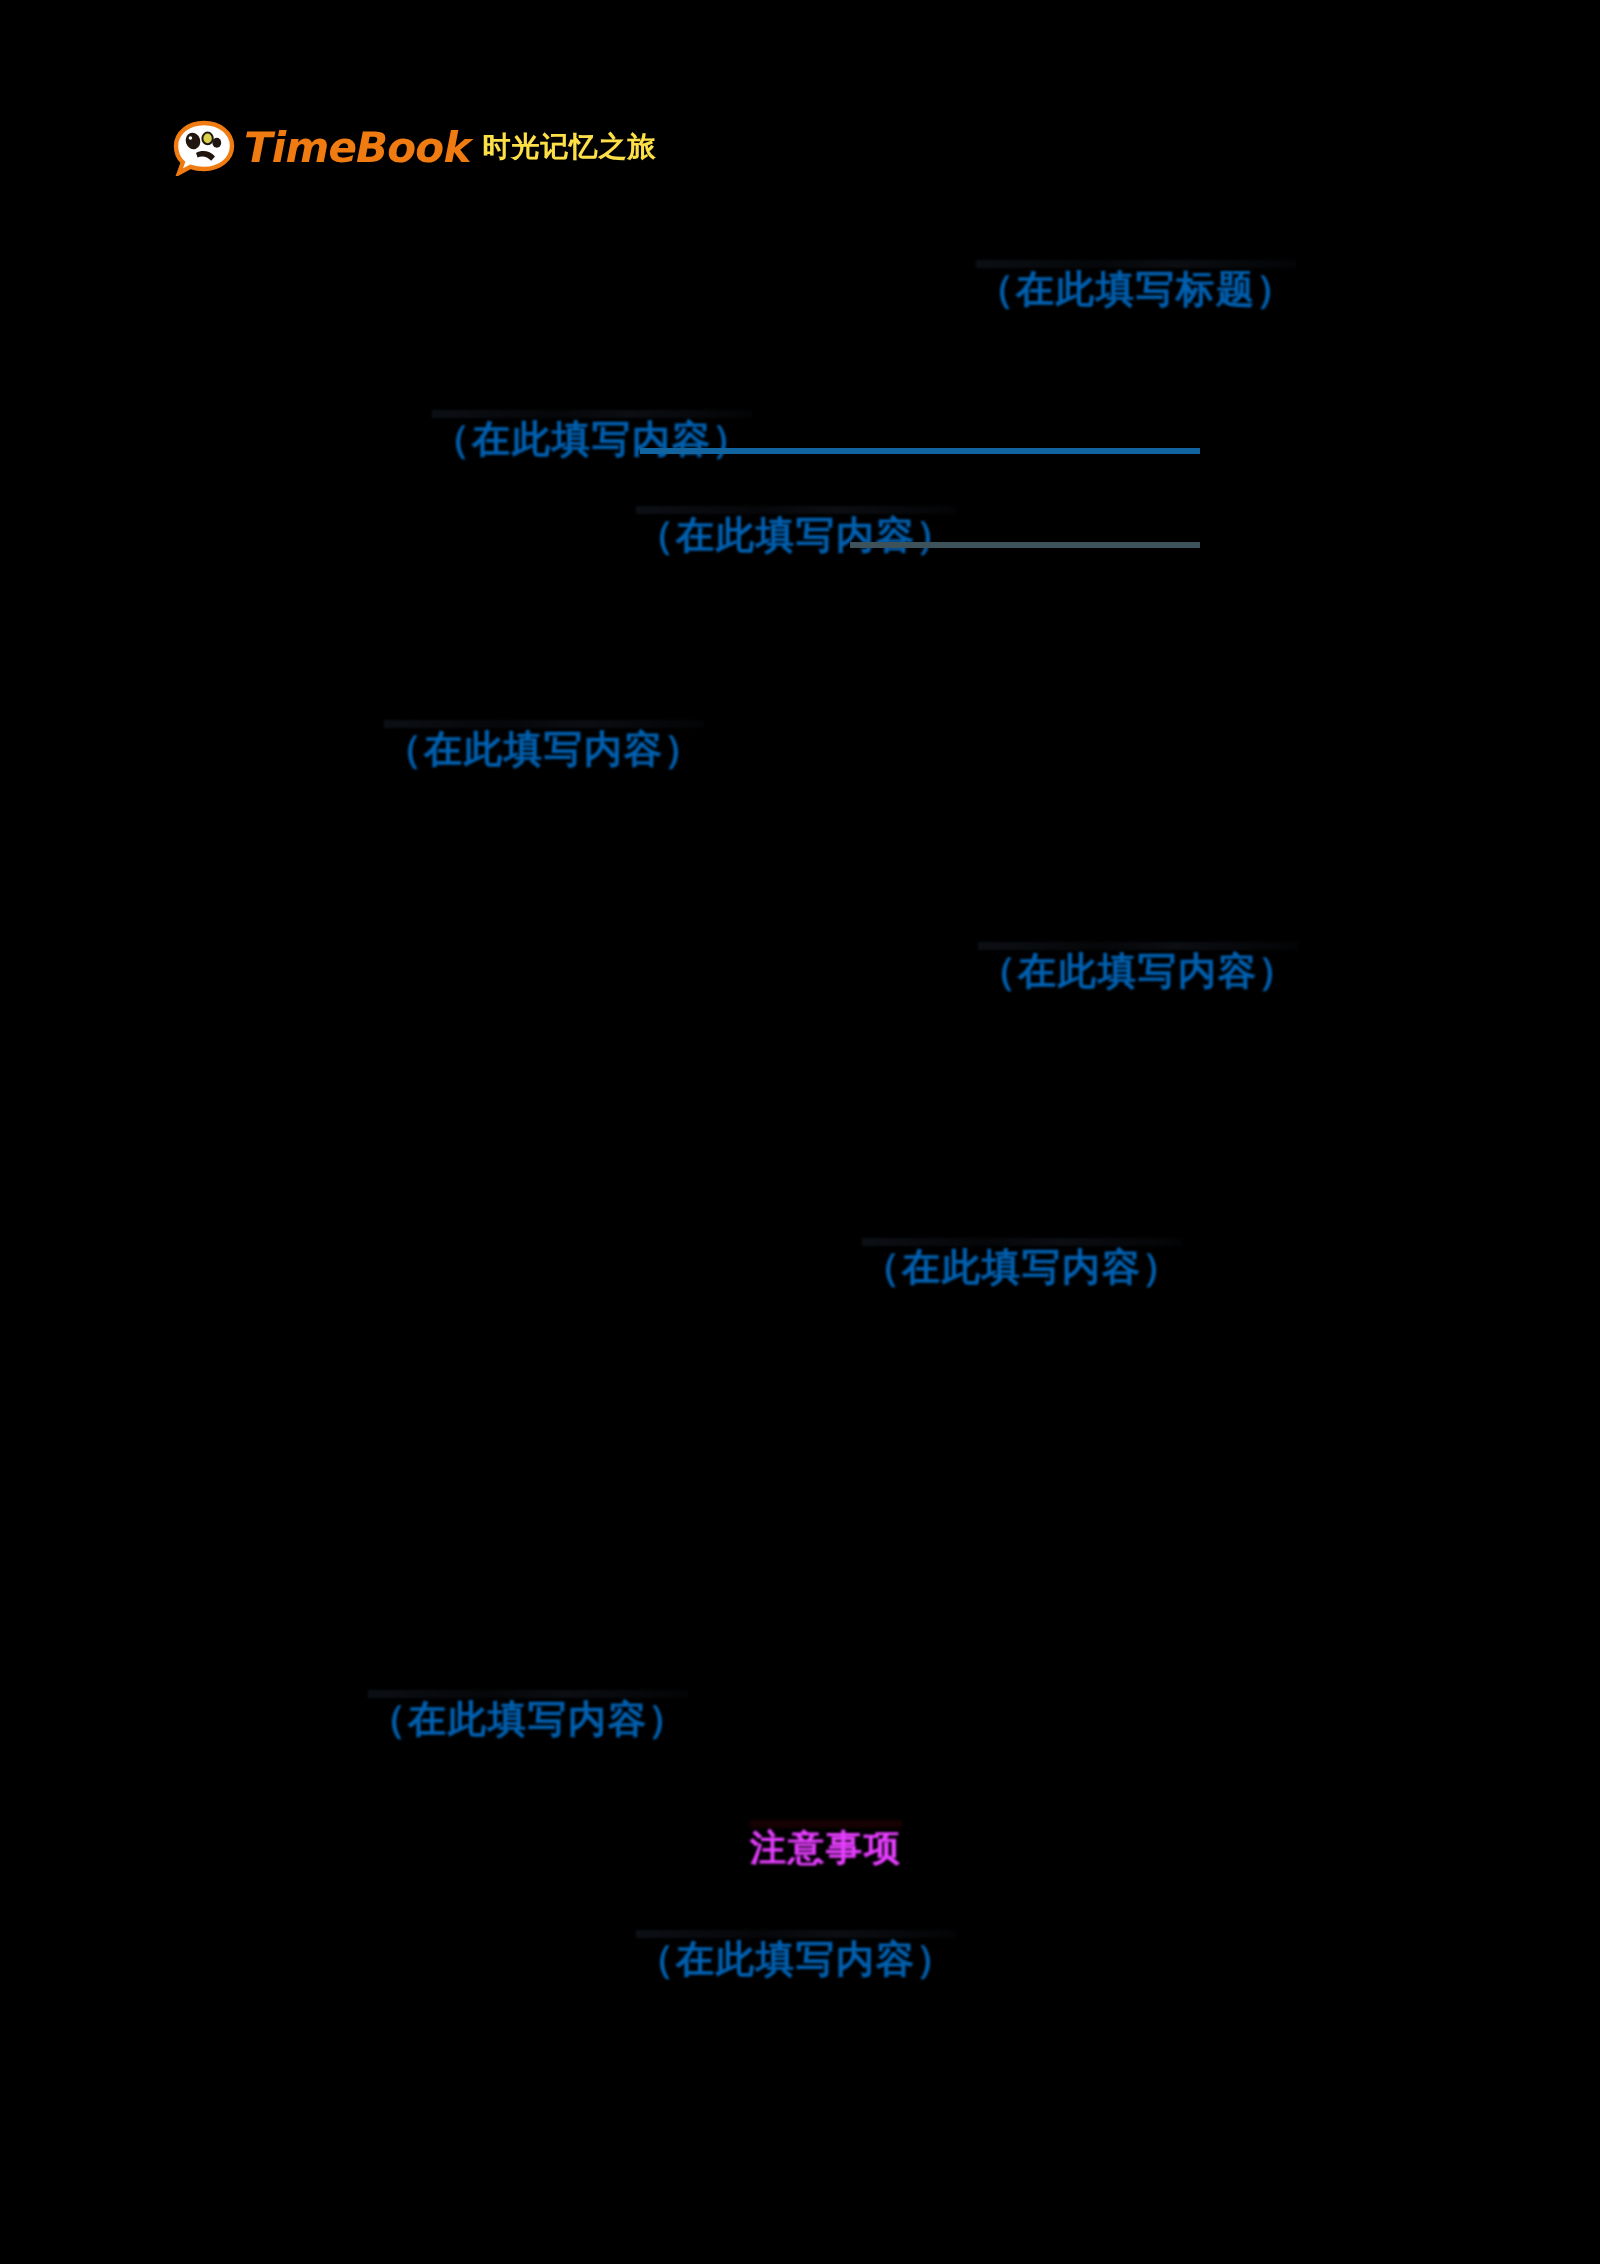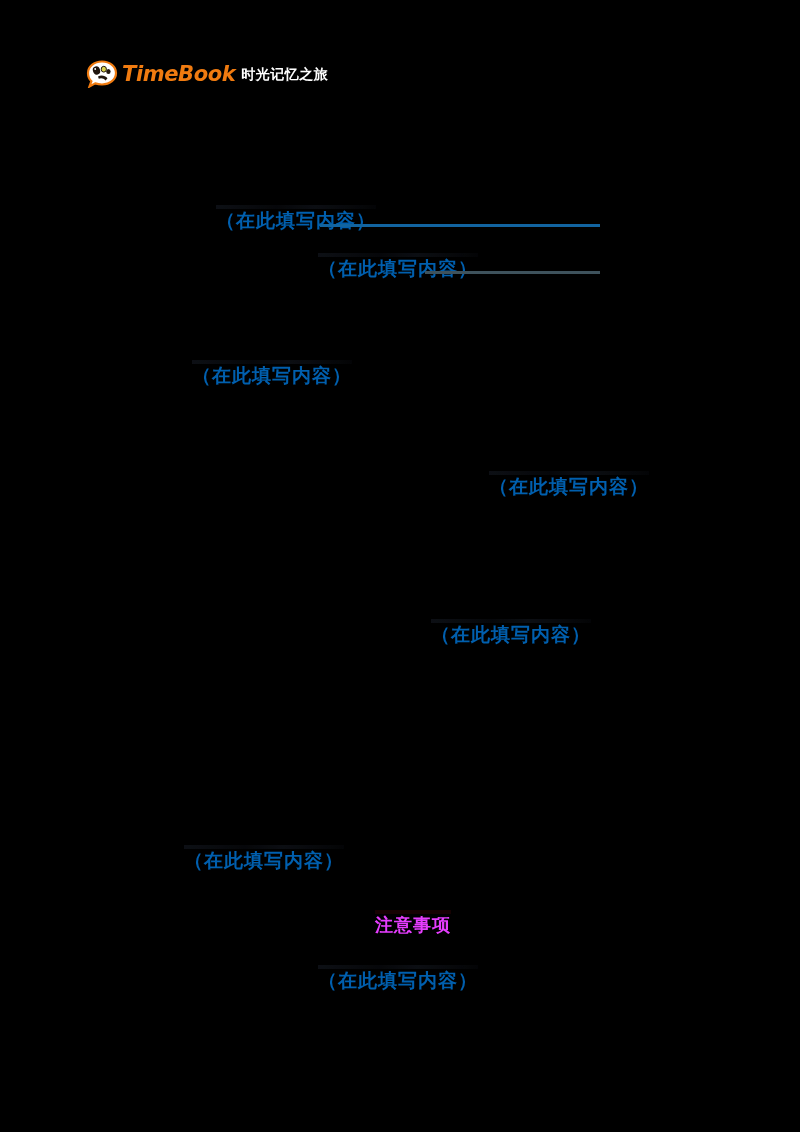--- a/index.html
+++ b/index.html
@@ -129,23 +129,24 @@
         <ellipse cx="10.5" cy="10.5" rx="3.6" ry="4.2" fill="#20160F" transform="rotate(-18 10.5 10.5)"></ellipse>
         <ellipse cx="17.8" cy="9.2" rx="2.6" ry="2.9" fill="#D9D14A" stroke="#20160F" stroke-width="1"></ellipse>
         <ellipse cx="22.4" cy="11.4" rx="2.2" ry="2.5" fill="#20160F"></ellipse>
         <path d="M12 16.5 C15 14.8 19 15.4 21.5 18.2 L19.6 20.4 C17.6 18.1 14.8 17.7 12.8 18.8 Z" fill="#20160F"></path>
         <circle cx="9.2" cy="9.0" r="0.9" fill="#FFFFFF"></circle>
       </svg>
     </span>
 
     <span class="logo-wordmark" style="color: rgb(240, 123, 16);">TimeBook</span>
 
-    <span class="logo-subtitle" style="color: #ffffff;">时光记忆之旅</span>
+    <span class="logo-subtitle" style="color: #fde047;">时光记忆之旅</span>
   </div>
 
+  <div class="doc-line" style="left: 472px; top: 133px; color: rgb(15, 99, 168);">（在此填写标题）</div>
 
   <div class="doc-line" style="left: 200px; top: 208px; color: rgb(15, 99, 168);">（在此填写内容）</div>
 
   <div class="doc-line" style="left: 302px; top: 256px; color: rgb(15, 99, 168);">（在此填写内容）</div>
 
   <div class="doc-line" style="left: 176px; top: 363px; color: rgb(15, 99, 168);">（在此填写内容）</div>
 
   <div class="doc-line" style="left: 473px; top: 474px; color: rgb(15, 99, 168);">（在此填写内容）</div>
 
   <div class="doc-line" style="left: 415px; top: 622px; color: rgb(15, 99, 168);">（在此填写内容）</div>

